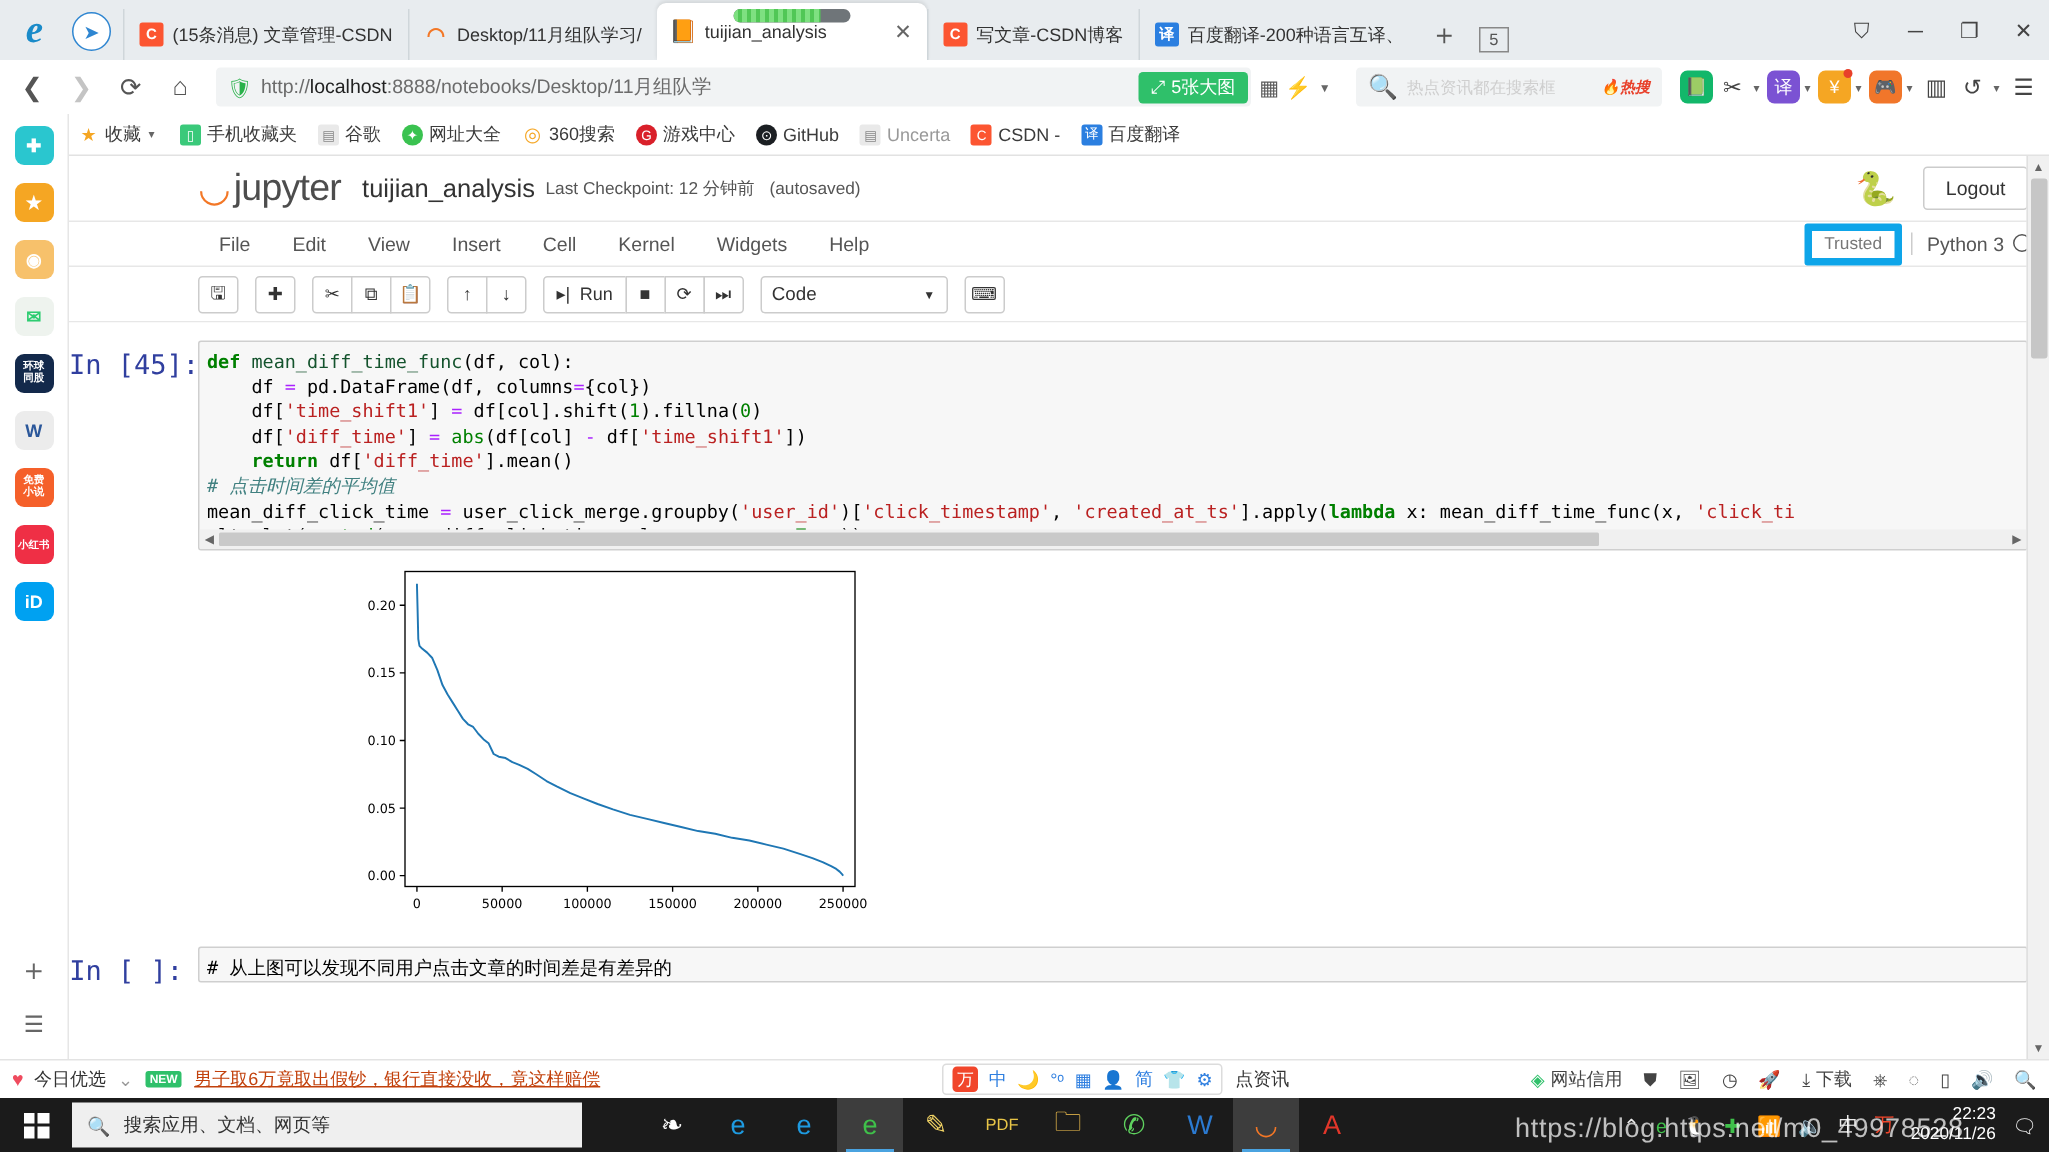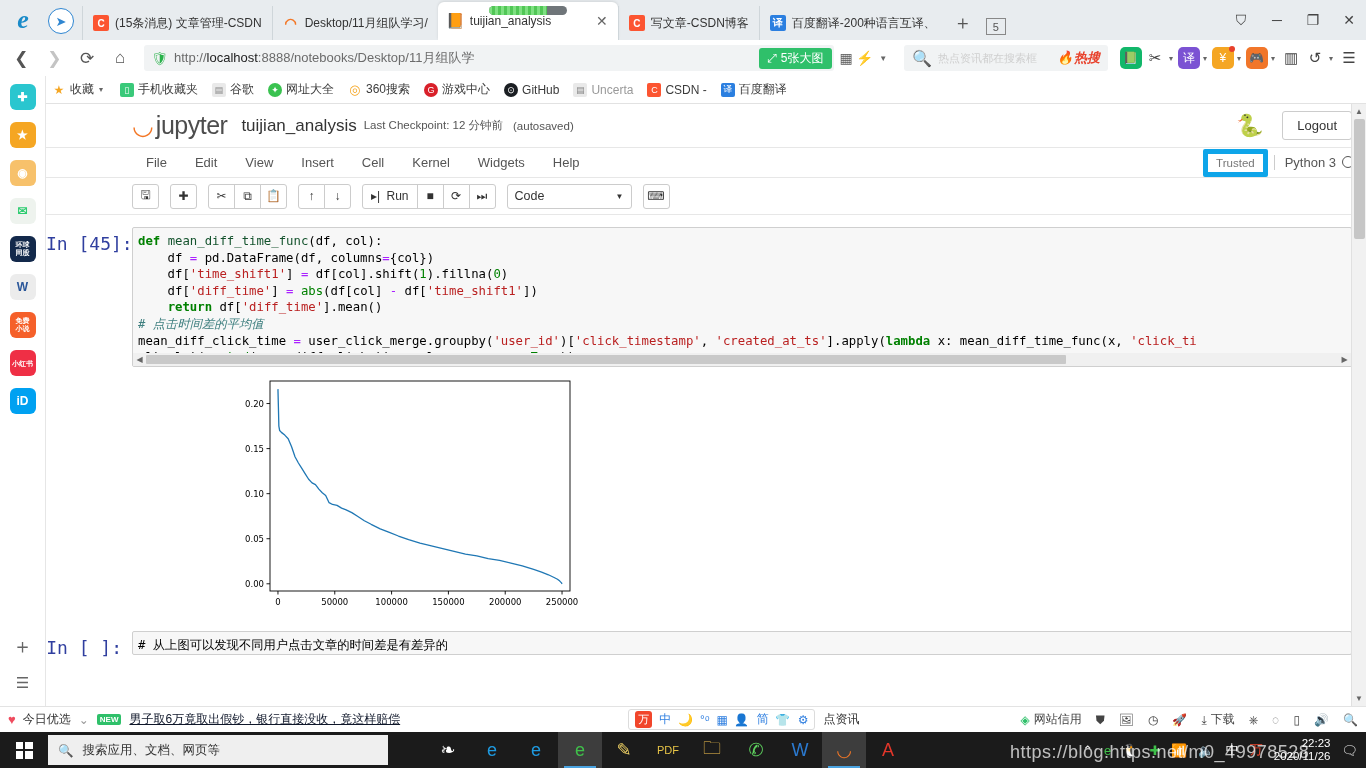--- a/index.html
+++ b/index.html
@@ -109,21 +109,21 @@
     background: #2fc06a; color: #fff; font-size: 12px; border-radius: 3px;
     height: 21px; display: flex; align-items: center; padding: 0 8px; gap: 4px;
     margin-left: 4px;
   }
   .addr-icons { display: flex; align-items: center; gap: 4px; margin-left: 4px; color:#5b5b5b; font-size:14px;}
   .searchbox {
     margin-left: 12px; width: 235px; height: 26px; background: #f1f3f4;
     border-radius: 3px; display: flex; align-items: center; padding: 0 8px; gap: 6px;
   }
   .searchbox .ph { font-size: 11px; color: #cfcfcf; flex:1; white-space: nowrap; overflow: hidden;}
-  .hot { color: #e8402a; font-size: 13px; font-weight: bold; font-style: italic; }
+  .hot { color: #e8402a; font-size: 10px; font-weight: bold; font-style: italic; }
   .ext-icons { display: flex; align-items: center; gap: 2px; margin-left: 10px; }
   .ext {
     width: 22px; height: 22px; border-radius: 5px; display: flex;
     align-items: center; justify-content: center; font-size: 12px; color: #fff;
     position: relative;
   }
   .ext.green { background: #12b76a; }
   .ext.plain { background: transparent; color: #444; font-size: 15px; }
   .ext.purple { background: #7b52d3; }
   .ext.orange { background: #f5a623; }
@@ -287,21 +287,21 @@
     background: #fff; border-top: 1px solid #e3e3e3;
     display: flex; align-items: center; padding: 0 8px; gap: 8px;
     font-size: 12px; color: #333;
   }
   .news-left { display: flex; align-items: center; gap: 7px; }
   .heart { color: #ef4b5e; font-size: 13px; }
   .newbadge {
     background: #2fc06a; color: #fff; font-size: 8px; font-weight: bold;
     border-radius: 2px; padding: 1px 3px;
   }
-  .headline { text-decoration: underline; color: #0f172a; }
+  .headline { text-decoration: underline; color: #c2410c; }
   .ime {
     display: flex; align-items: center; gap: 7px;
     border: 1px solid #dcdcdc; border-radius: 3px; padding: 1px 6px;
     margin-left: 220px; background: #fff;
   }
   .ime-logo { width: 17px; height: 17px; border-radius: 3px; background: #f1462b;
     color: #fff; font-size: 11px; display: flex; align-items:center; justify-content:center;}
   .status-right { margin-left: auto; display: flex; align-items: center; gap: 14px; font-size: 12px; color: #444; }
   .sr { display: flex; align-items: center; gap: 4px; }
 

